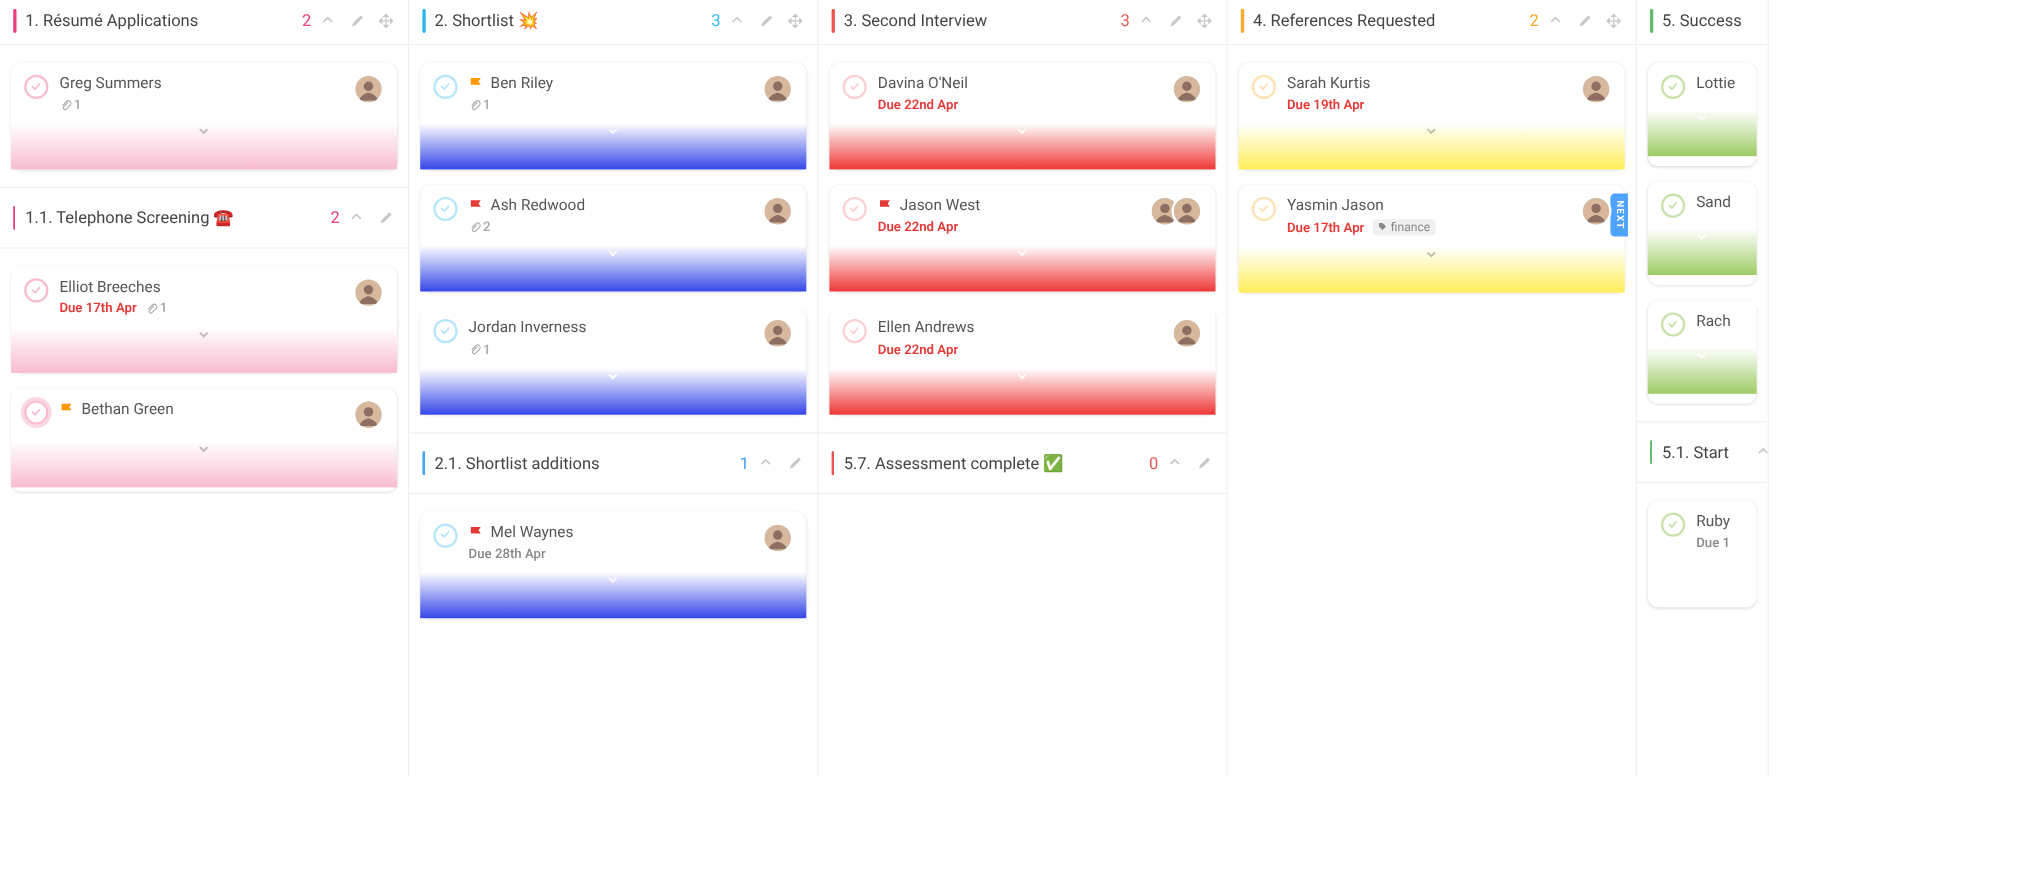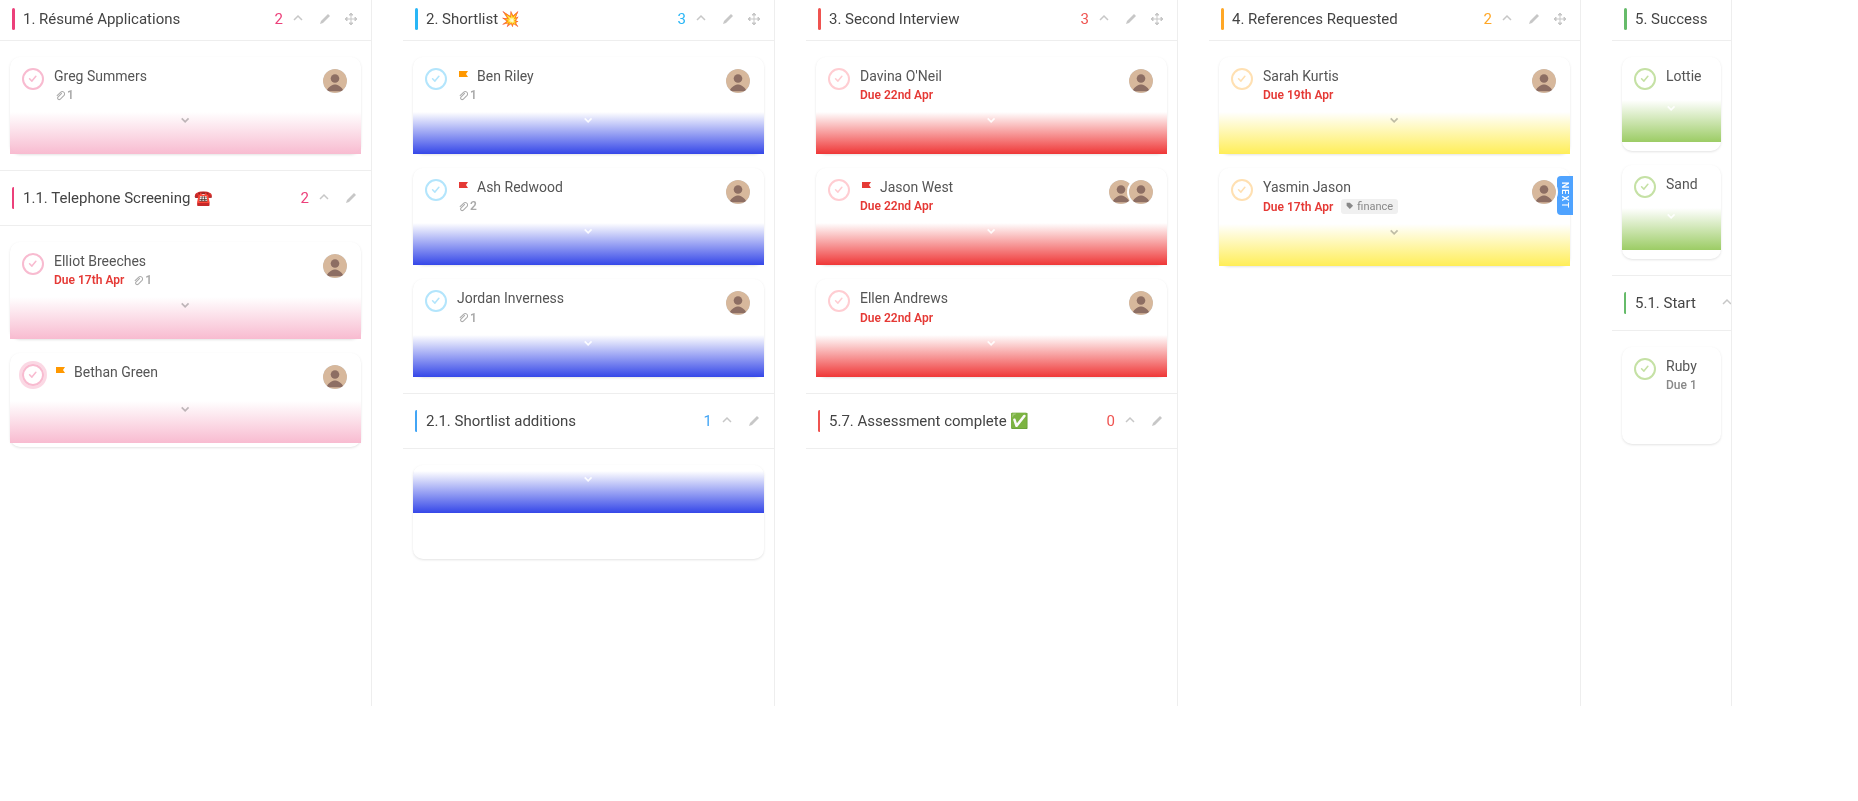--- a/index.html
+++ b/index.html
@@ -8,21 +8,20 @@
   background: #fff;
   overflow-x: auto;
   font-size: 14px;
   color: #444;
 }
 .board {
   display: flex;
   flex-direction: row;
   height: 706px;
   min-width: 1858px;
-  gap: 31px;
 }
 .column {
   width: 372px;
   flex: 0 0 372px;
   border-right: 1px solid #eee;
   display: flex;
   flex-direction: column;
 }
 .col-header {
   display: flex;
@@ -483,20 +482,47 @@
            <span class="hdr-icon">
             <svg viewBox="0 0 14 14">
               <use href="#i-pencil"></use>
             </svg>
           </span>
         </span>
   </div>
       <div class="cards-area">
   <div class="card" style="position:relative;overflow:visible">
 
+    <div class="card-top">
+      <span class="check-circle ring-cyan" style="">
+              <svg viewBox="0 0 14 14">
+                <use href="#i-check"></use>
+              </svg>
+            </span>
+      <div class="card-text">
+        <div class="card-title">
+                <span class="flag" style="color:#e53935">
+                  <svg viewBox="0 0 14 14">
+                    <use href="#i-flag"></use>
+                  </svg>
+                </span>
+                <span>Mel Waynes</span>
+              </div>
+        <div class="card-meta">
+                <span class="due-gray">Due 28th Apr</span>
+              </div>
+      </div>
+      <span class="avatar-stack">
+              <span class="avatar">
+                <svg viewBox="0 0 28 28">
+                  <use href="#i-avatar"></use>
+                </svg>
+              </span>
+            </span>
+    </div>
     <div class="card-gradient grad-blue">
       <span class="chev "><svg viewBox="0 0 14 14">
                 <use href="#i-caret-down"></use>
               </svg></span>
     </div>
   </div>
       </div>
     </div>
     <div class="column" style="--ac: #ef5350;">
   <div class="col-header">
@@ -774,20 +800,42 @@
 
     <div class="card-top">
       <span class="check-circle ring-green" style="">
               <svg viewBox="0 0 14 14">
                 <use href="#i-check"></use>
               </svg>
             </span>
       <div class="card-text">
         <div class="card-title">
                 <span>Sand</span>
+              </div>
+
+      </div>
+
+    </div>
+    <div class="card-gradient grad-green">
+      <span class="chev "><svg viewBox="0 0 14 14">
+                <use href="#i-caret-down"></use>
+              </svg></span>
+    </div>
+  </div>
+  <div class="card" style="position:relative;overflow:visible">
+
+    <div class="card-top">
+      <span class="check-circle ring-green" style="">
+              <svg viewBox="0 0 14 14">
+                <use href="#i-check"></use>
+              </svg>
+            </span>
+      <div class="card-text">
+        <div class="card-title">
+                <span>Rach</span>
               </div>
 
       </div>
 
     </div>
     <div class="card-gradient grad-green">
       <span class="chev "><svg viewBox="0 0 14 14">
                 <use href="#i-caret-down"></use>
               </svg></span>
     </div>

